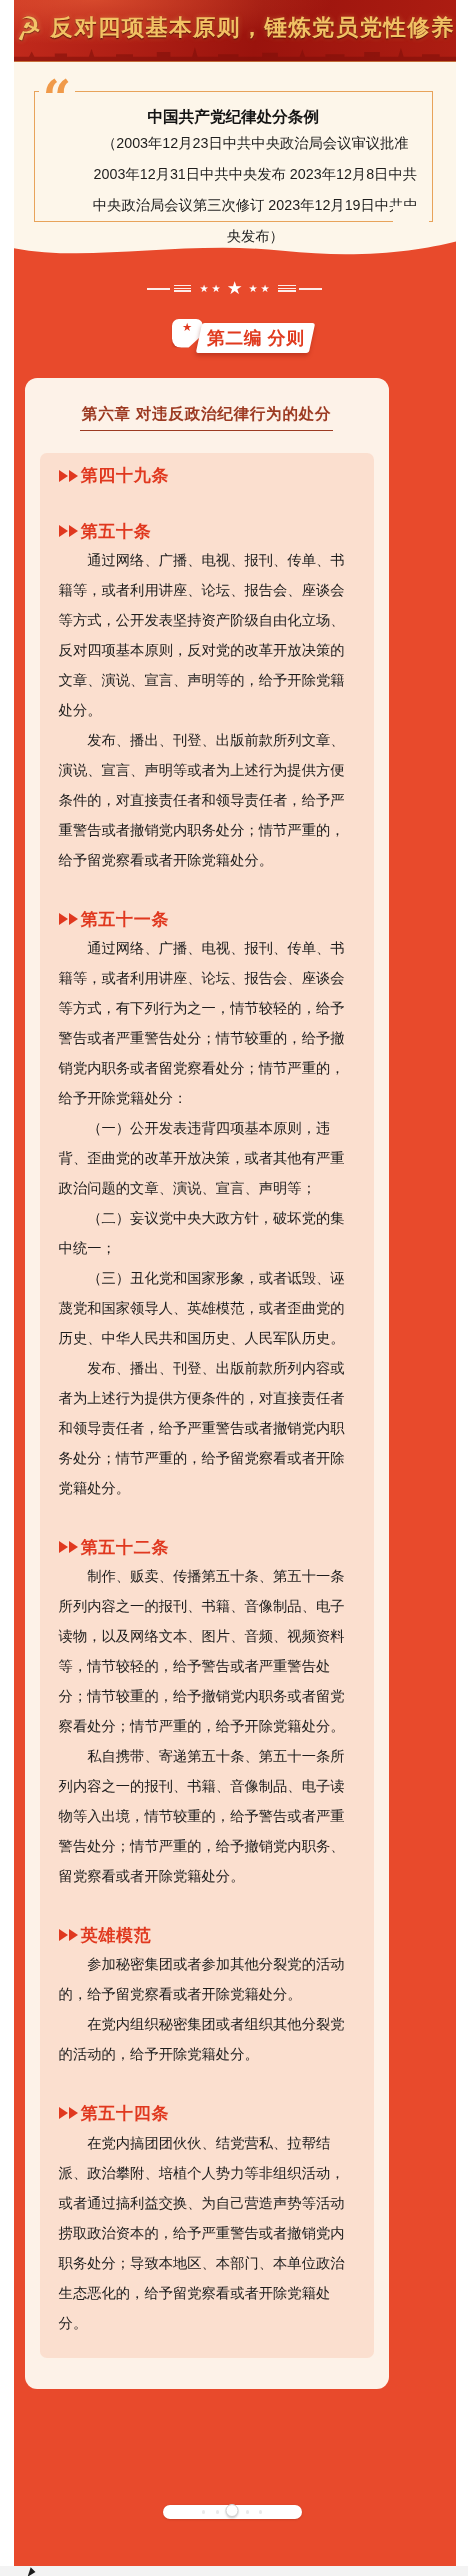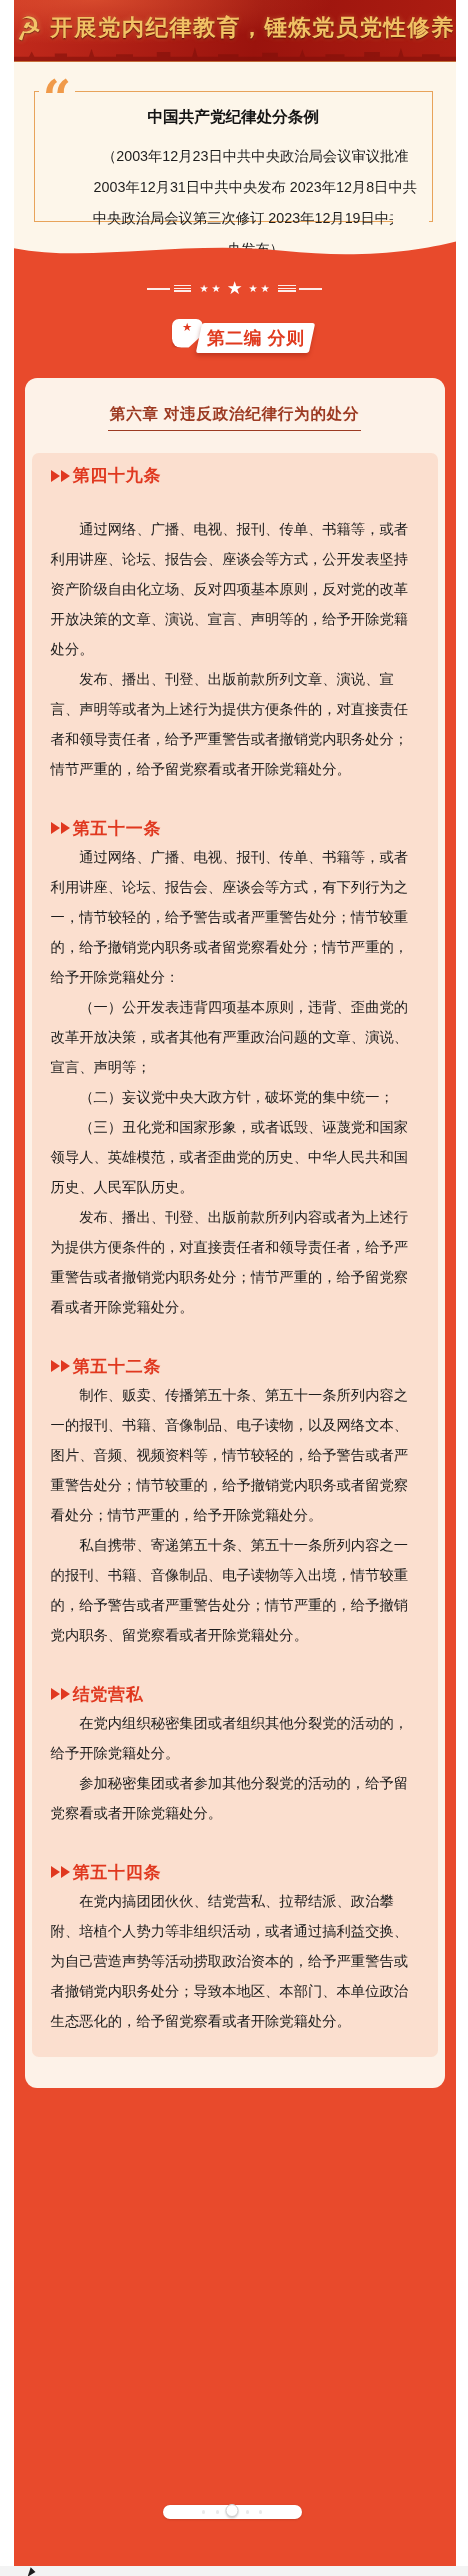--- a/index.html
+++ b/index.html
@@ -31,21 +31,21 @@
 
   
   .quote-section { position:absolute; top:62px; left:0; width:100%; height:204px; background:#fdf6ea; }
   .quote-box {
     position:absolute; left:20.4px; right:23px; top:29px; height:131px;
     border:0.7px solid #e8a35a; text-align:center; padding:15px 12.2px 0;
   }
   .q-mark { position:absolute; line-height:1; font-family:"DejaVu Serif",serif; font-weight:bold; background:#fdf6ea; padding:0 3.4px; }
   .q-open  { top:-17.7px; left:4.1px;  font-size:50px; color:#f09a4a; height:31px; overflow:hidden; }
   .q-close { bottom:-15px; right:2.7px; font-size:50px; color:#ef8a45; height:30px; overflow:hidden; display:flex; align-items:flex-end; }
-  .quote-title { font-size:15.6px; font-weight:bold; color:#141414; margin-bottom:13px; }
+  .quote-title { font-size:15.6px; font-weight:bold; color:#141414; margin-bottom:0; }
   .quote-body  { font-size:14.3px; line-height:31px; color:#1d1d1d;margin-left:44px; }
 
   
   .wave { position:absolute; top:236px; left:0; width:100%; height:31px; }
 
   
   .star-divider { position:absolute; top:280px; left:0; width:100%; display:flex; align-items:center; justify-content:center; gap:8.2px; color:#fff; }
   .stars { display:flex; align-items:center; gap:6.1px; }
   .star-s { font-size:10.2px; line-height:1; }
   .star-b { font-size:17.7px; line-height:1; }
@@ -66,29 +66,29 @@
   .badge-curl .star { color:#e0391f; font-size:11.5px; line-height:1; }
   .badge-ribbon {
     position:absolute; left:185px; top:4.1px; width:113px; height:30px; background:#ffffff;
     transform:skewX(-12deg); border-radius:2.7px; box-shadow:0 2.7px 4.1px rgba(120,20,8,.35);
     display:flex; align-items:center; justify-content:center;
   }
   .badge-label { transform:skewX(12deg); color:#e03a1e; font-size:17.7px; font-weight:bold; letter-spacing:0.7px; }
 
   
   .card {
-    position:absolute; top:378px; left:11px; width:420px; background:#fdf2e8;
+    position:absolute; top:378px; left:11px; width:364px; background:#fdf2e8;
     border-radius:12.2px; padding:26px 0 31px;
   }
   .section-title-row { text-align:center; }
   .section-title {
     display:inline-block; color:#9c3a22; font-size:15.6px; font-weight:bold;
     padding:0 1.4px 5.4px; border-bottom:1.4px solid #9c3a22; letter-spacing:0.7px;
   }
-  .articles { margin:22px 7px 0; background:#fbdfcf; border-radius:6.8px; padding:5.4px 19px 20.4px; }
+  .articles { margin:22px 15px 0; background:#fbdfcf; border-radius:6.8px; padding:5.4px 19px 20.4px; }
   .article + .article { margin-top:27px; }
   .article-head { display:flex; align-items:center; margin:0 0 2.7px; padding-top:5.4px; }
   .tri { width:0; height:0; border-top:6.8px solid transparent; border-bottom:6.8px solid transparent; border-left:9.5px solid #e0381f; }
   .tri + .tri { margin-left:1.4px; }
   .article-num { color:#e0381f; font-size:17px; font-weight:bold; margin-left:2.7px; letter-spacing:0.7px; }
   .paras p { font-size:14.3px; line-height:30px; color:#1c1c1c; text-indent:2em; }
 
   
   .pill {
     position:absolute; top:2505px; left:149px; width:139px; height:14.3px; background:#fff;
@@ -107,21 +107,21 @@
     transform:rotate(18deg);
   }
 </style>
 </head>
 <body>
 
 <div class="page">
 
   <div class="banner">
     <span class="banner-emblem">☭</span>
-    <span class="banner-title">开展党内纪律教育，锤炼党员党性修养</span>
+    <span class="banner-title">反对四项基本原则，锤炼党员党性修养</span>
     <svg class="skyline" viewBox="0 0 650 24" preserveAspectRatio="none">
       <path fill="#7c0f09" opacity="0.55" d="M0,24 L0,16 L22,16 L26,8 L30,16 L60,16 L60,11 L78,11 L78,16 L110,16 L114,4 L118,16 L150,16 L150,12 L175,12 L175,16 L210,16 L210,9 L230,9 L230,16 L262,16 L266,2 L270,16 L300,16 L300,12 L330,12 L330,16 L365,16 L365,10 L388,10 L388,16 L420,16 L424,5 L428,16 L458,16 L458,12 L486,12 L486,16 L515,16 L515,9 L538,9 L538,16 L565,16 L569,3 L573,16 L600,16 L600,12 L626,12 L626,16 L650,16 L650,24 Z"></path>
       <path fill="#f3c568" opacity="0.5" d="M0,22 L650,22 L650,24 L0,24 Z"></path>
     </svg>
   </div>
 
   <div class="quote-section">
     <div class="quote-box">
       <span class="q-mark q-open">“</span>
       <div class="quote-title">中国共产党纪律处分条例</div>
@@ -166,20 +166,25 @@
     <div class="articles">
   <section class="article">
     <h3 class="article-head">
       <span class="tri"></span>
       <span class="tri"></span>
       <span class="article-num">第四十九条</span>
     </h3>
   </section>
 
   <section class="article">
+    <h3 class="article-head">
+      <span class="tri"></span>
+      <span class="tri"></span>
+      <span class="article-num">第五十条</span>
+    </h3>
     <div class="paras">
             <p>通过网络、广播、电视、报刊、传单、书籍等，或者利用讲座、论坛、报告会、座谈会等方式，公开发表坚持资产阶级自由化立场、反对四项基本原则，反对党的改革开放决策的文章、演说、宣言、声明等的，给予开除党籍处分。</p>
             <p>发布、播出、刊登、出版前款所列文章、演说、宣言、声明等或者为上述行为提供方便条件的，对直接责任者和领导责任者，给予严重警告或者撤销党内职务处分；情节严重的，给予留党察看或者开除党籍处分。</p>
           </div>
   </section>
 
   <section class="article">
     <h3 class="article-head">
       <span class="tri"></span>
       <span class="tri"></span>
@@ -203,25 +208,25 @@
     <div class="paras">
             <p>制作、贩卖、传播第五十条、第五十一条所列内容之一的报刊、书籍、音像制品、电子读物，以及网络文本、图片、音频、视频资料等，情节较轻的，给予警告或者严重警告处分；情节较重的，给予撤销党内职务或者留党察看处分；情节严重的，给予开除党籍处分。</p>
             <p>私自携带、寄递第五十条、第五十一条所列内容之一的报刊、书籍、音像制品、电子读物等入出境，情节较重的，给予警告或者严重警告处分；情节严重的，给予撤销党内职务、留党察看或者开除党籍处分。</p>
           </div>
   </section>
 
   <section class="article">
     <h3 class="article-head">
       <span class="tri"></span>
       <span class="tri"></span>
-      <span class="article-num">结党营私</span>
-    </h3>
-    <div class="paras">
+      <span class="article-num">英雄模范</span>
+    </h3>
+    <div class="paras">
+            <p>参加秘密集团或者参加其他分裂党的活动的，给予留党察看或者开除党籍处分。</p>
             <p>在党内组织秘密集团或者组织其他分裂党的活动的，给予开除党籍处分。</p>
-            <p>参加秘密集团或者参加其他分裂党的活动的，给予留党察看或者开除党籍处分。</p>
           </div>
   </section>
 
   <section class="article">
     <h3 class="article-head">
       <span class="tri"></span>
       <span class="tri"></span>
       <span class="article-num">第五十四条</span>
     </h3>
     <div class="paras">

